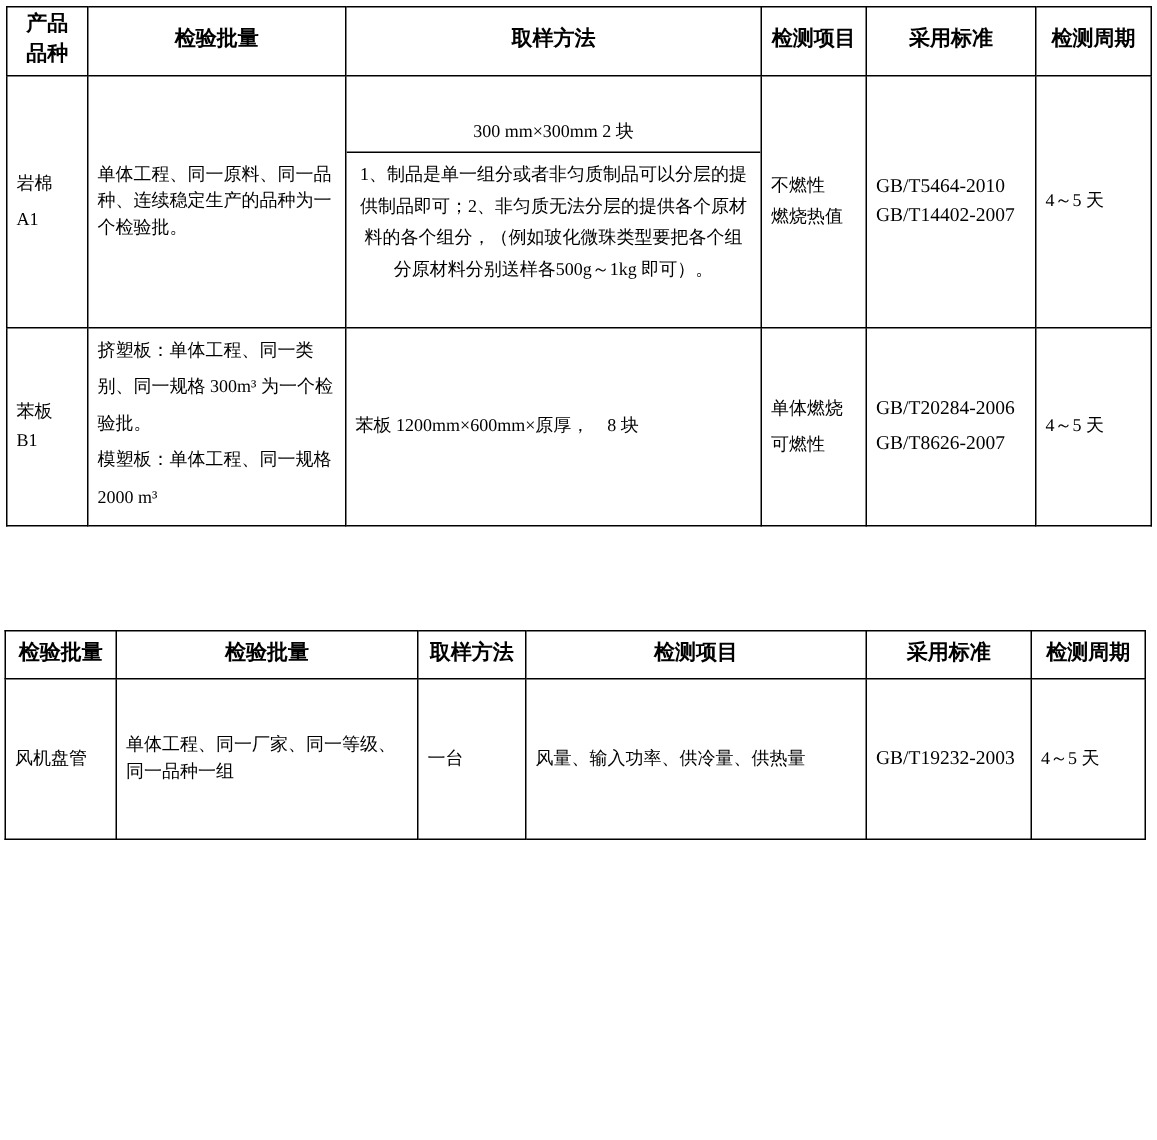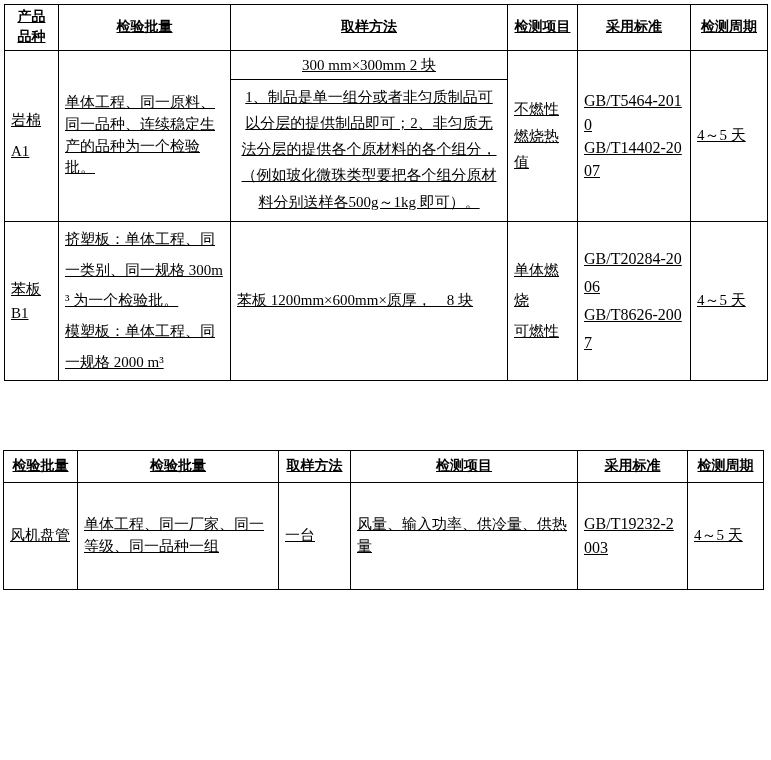--- a/index.html
+++ b/index.html
@@ -10,48 +10,47 @@
   }
   .page {
     width: 771px;
     height: 760px;
     background: #ffffff;
     overflow: hidden;
   }
   table {
     border-collapse: collapse;
     table-layout: fixed;
-    text-decoration: underline;
   }
   .t1 { margin: 4px 0 0 4px; width: 763px; }
   .t2 { margin: 69px 0 0 3px; width: 760px; }
   th, td {
     border: 1px solid #000000;
-    font-size: 15px;
+    font-size: 12px;
     line-height: 1.45;
     padding: 2px 6px;
     overflow: hidden;
     vertical-align: middle;
     word-break: break-all;
   }
   th {
     font-weight: bold;
     font-size: 14px;
     text-align: center;
     white-space: pre-line;
     padding: 2px 2px;
   }
   .c   { text-align: left; }
   .l   { text-align: left; }
   .vt  { vertical-align: top; }
   .pre { white-space: pre-line; }
   .lh17 { line-height: 1.75; }
   .lh2  { line-height: 2.05; }
   .lh16 { line-height: 1.6; }
-  .std { font-size: 16px; letter-spacing: 0; }
+  .std { font-size: 13px; letter-spacing: 0; }
   
   td.split { padding: 0; }
   .split-top {
     height: 28px;
     line-height: 28px;
     text-align: center;
     border-bottom: 1px solid #000000;
   }
   .split-body {
     padding: 4px 8px 6px 8px;

